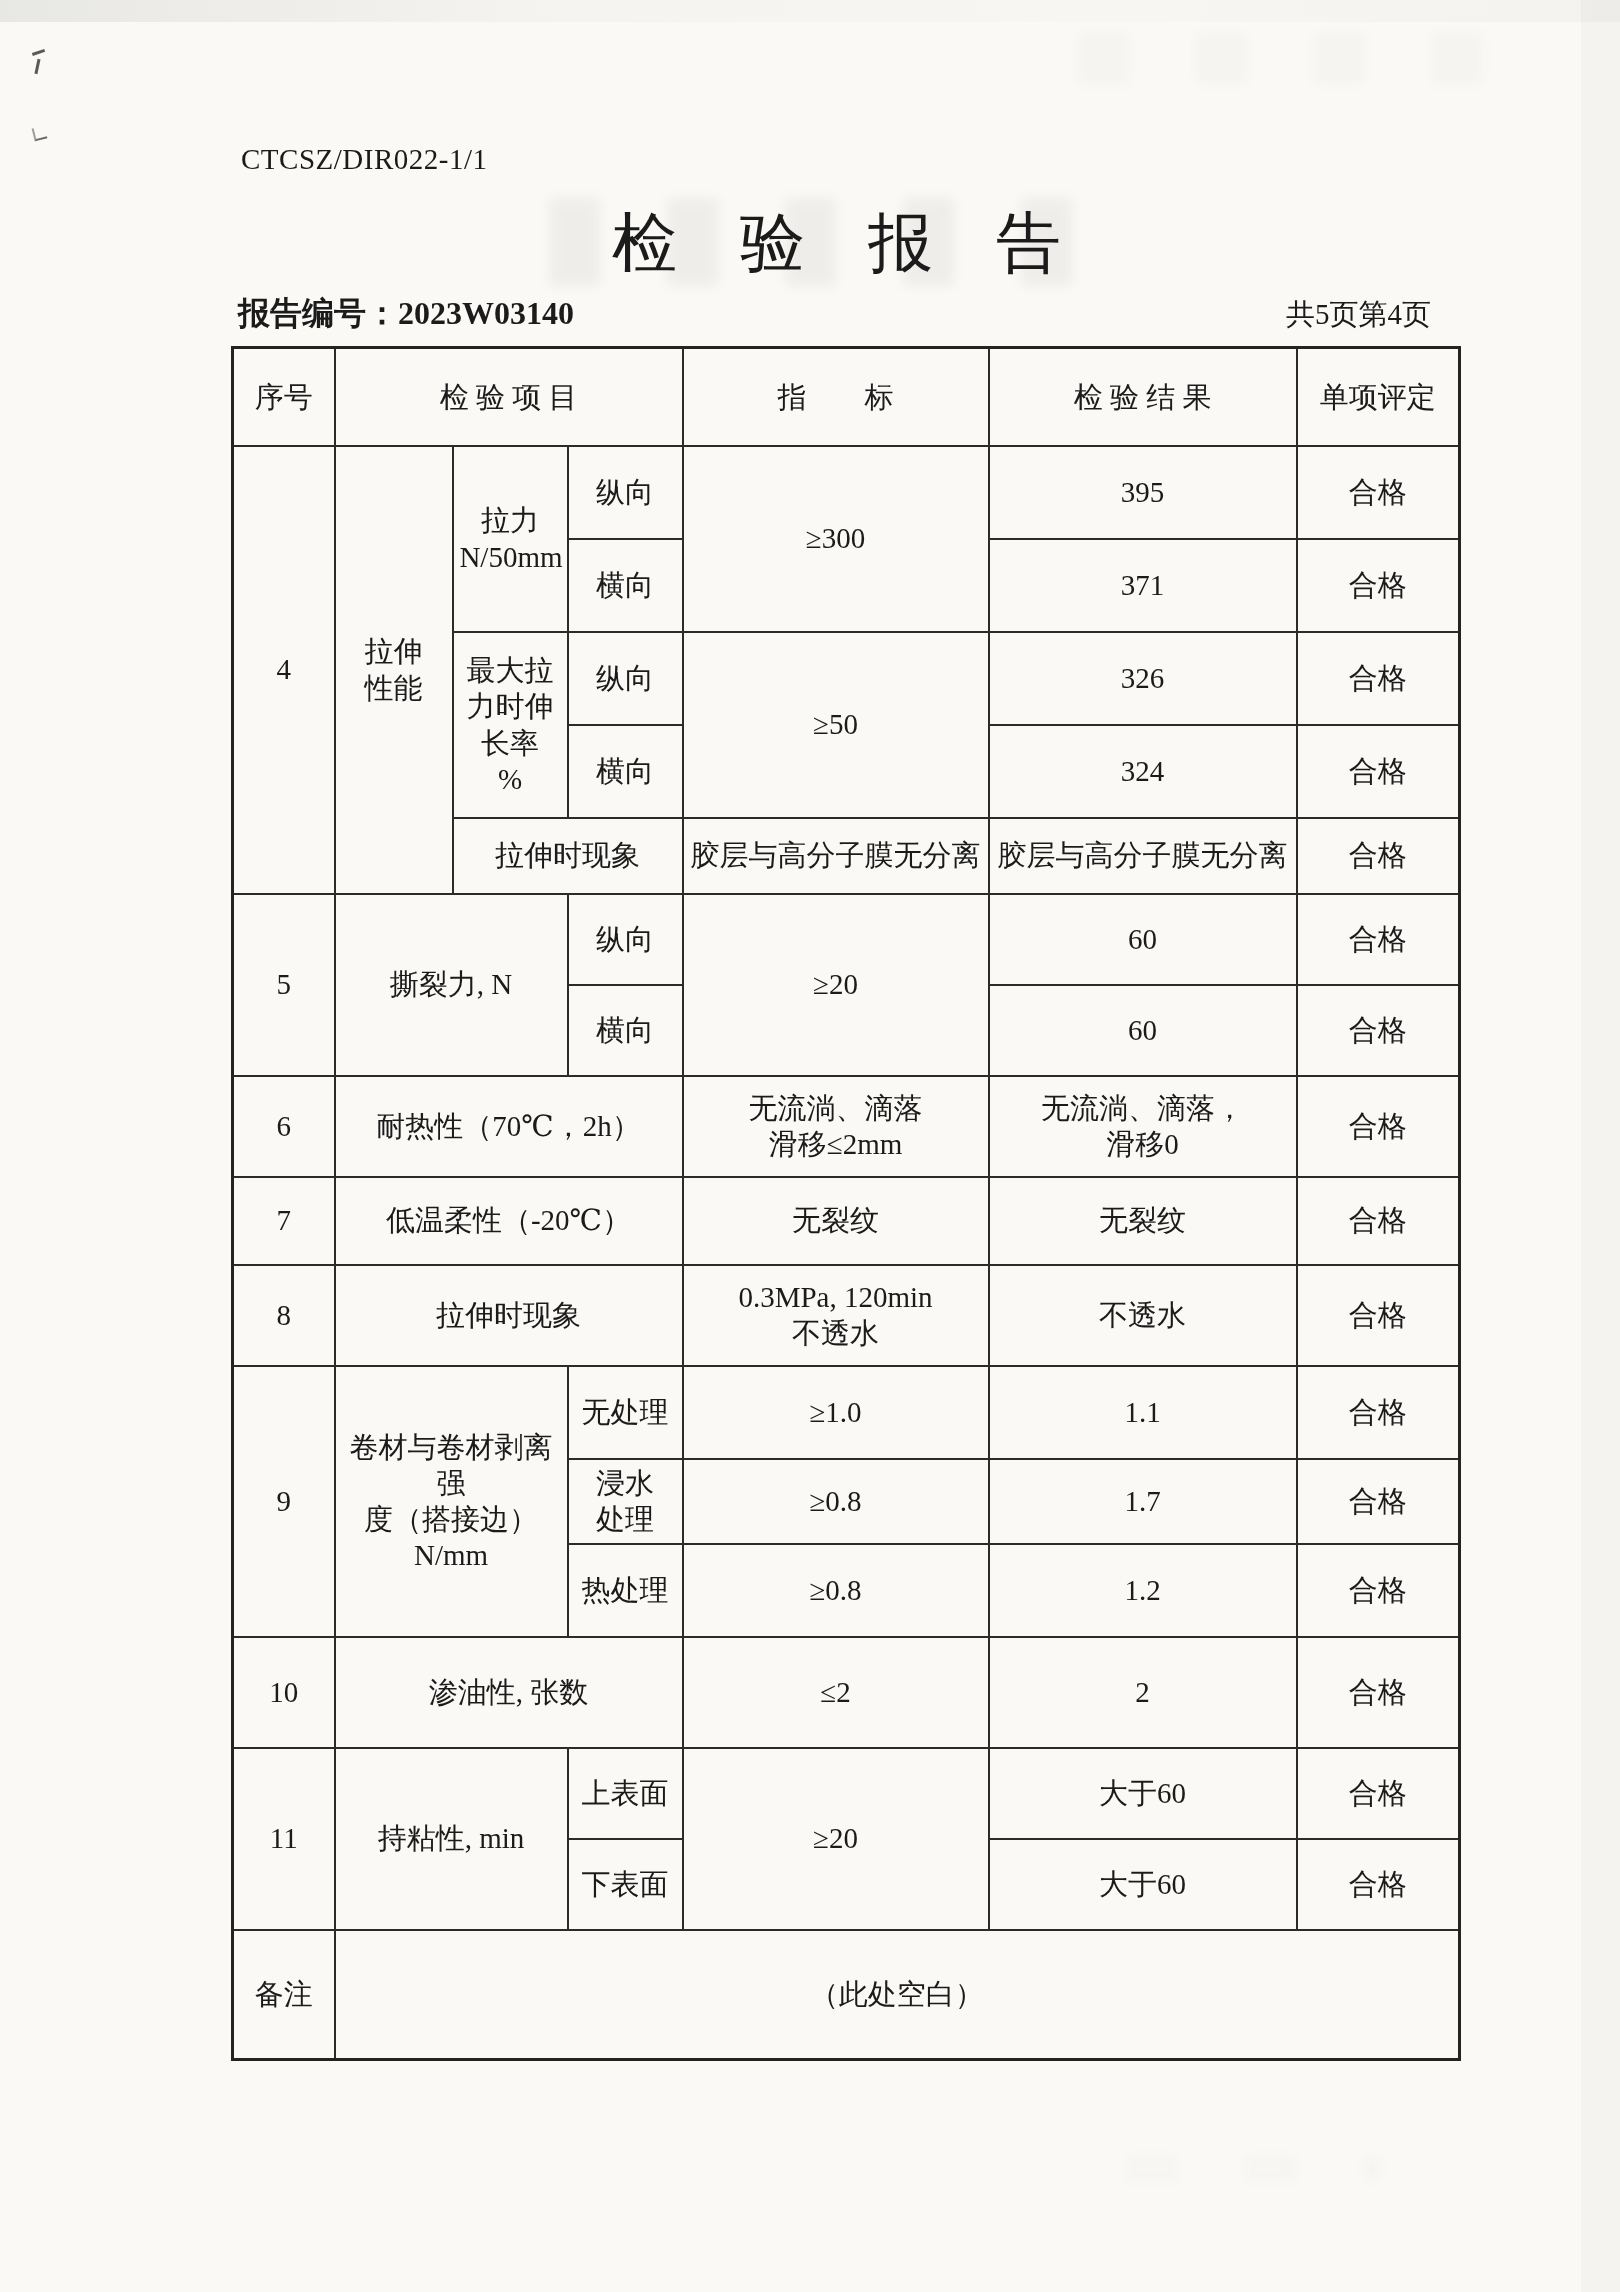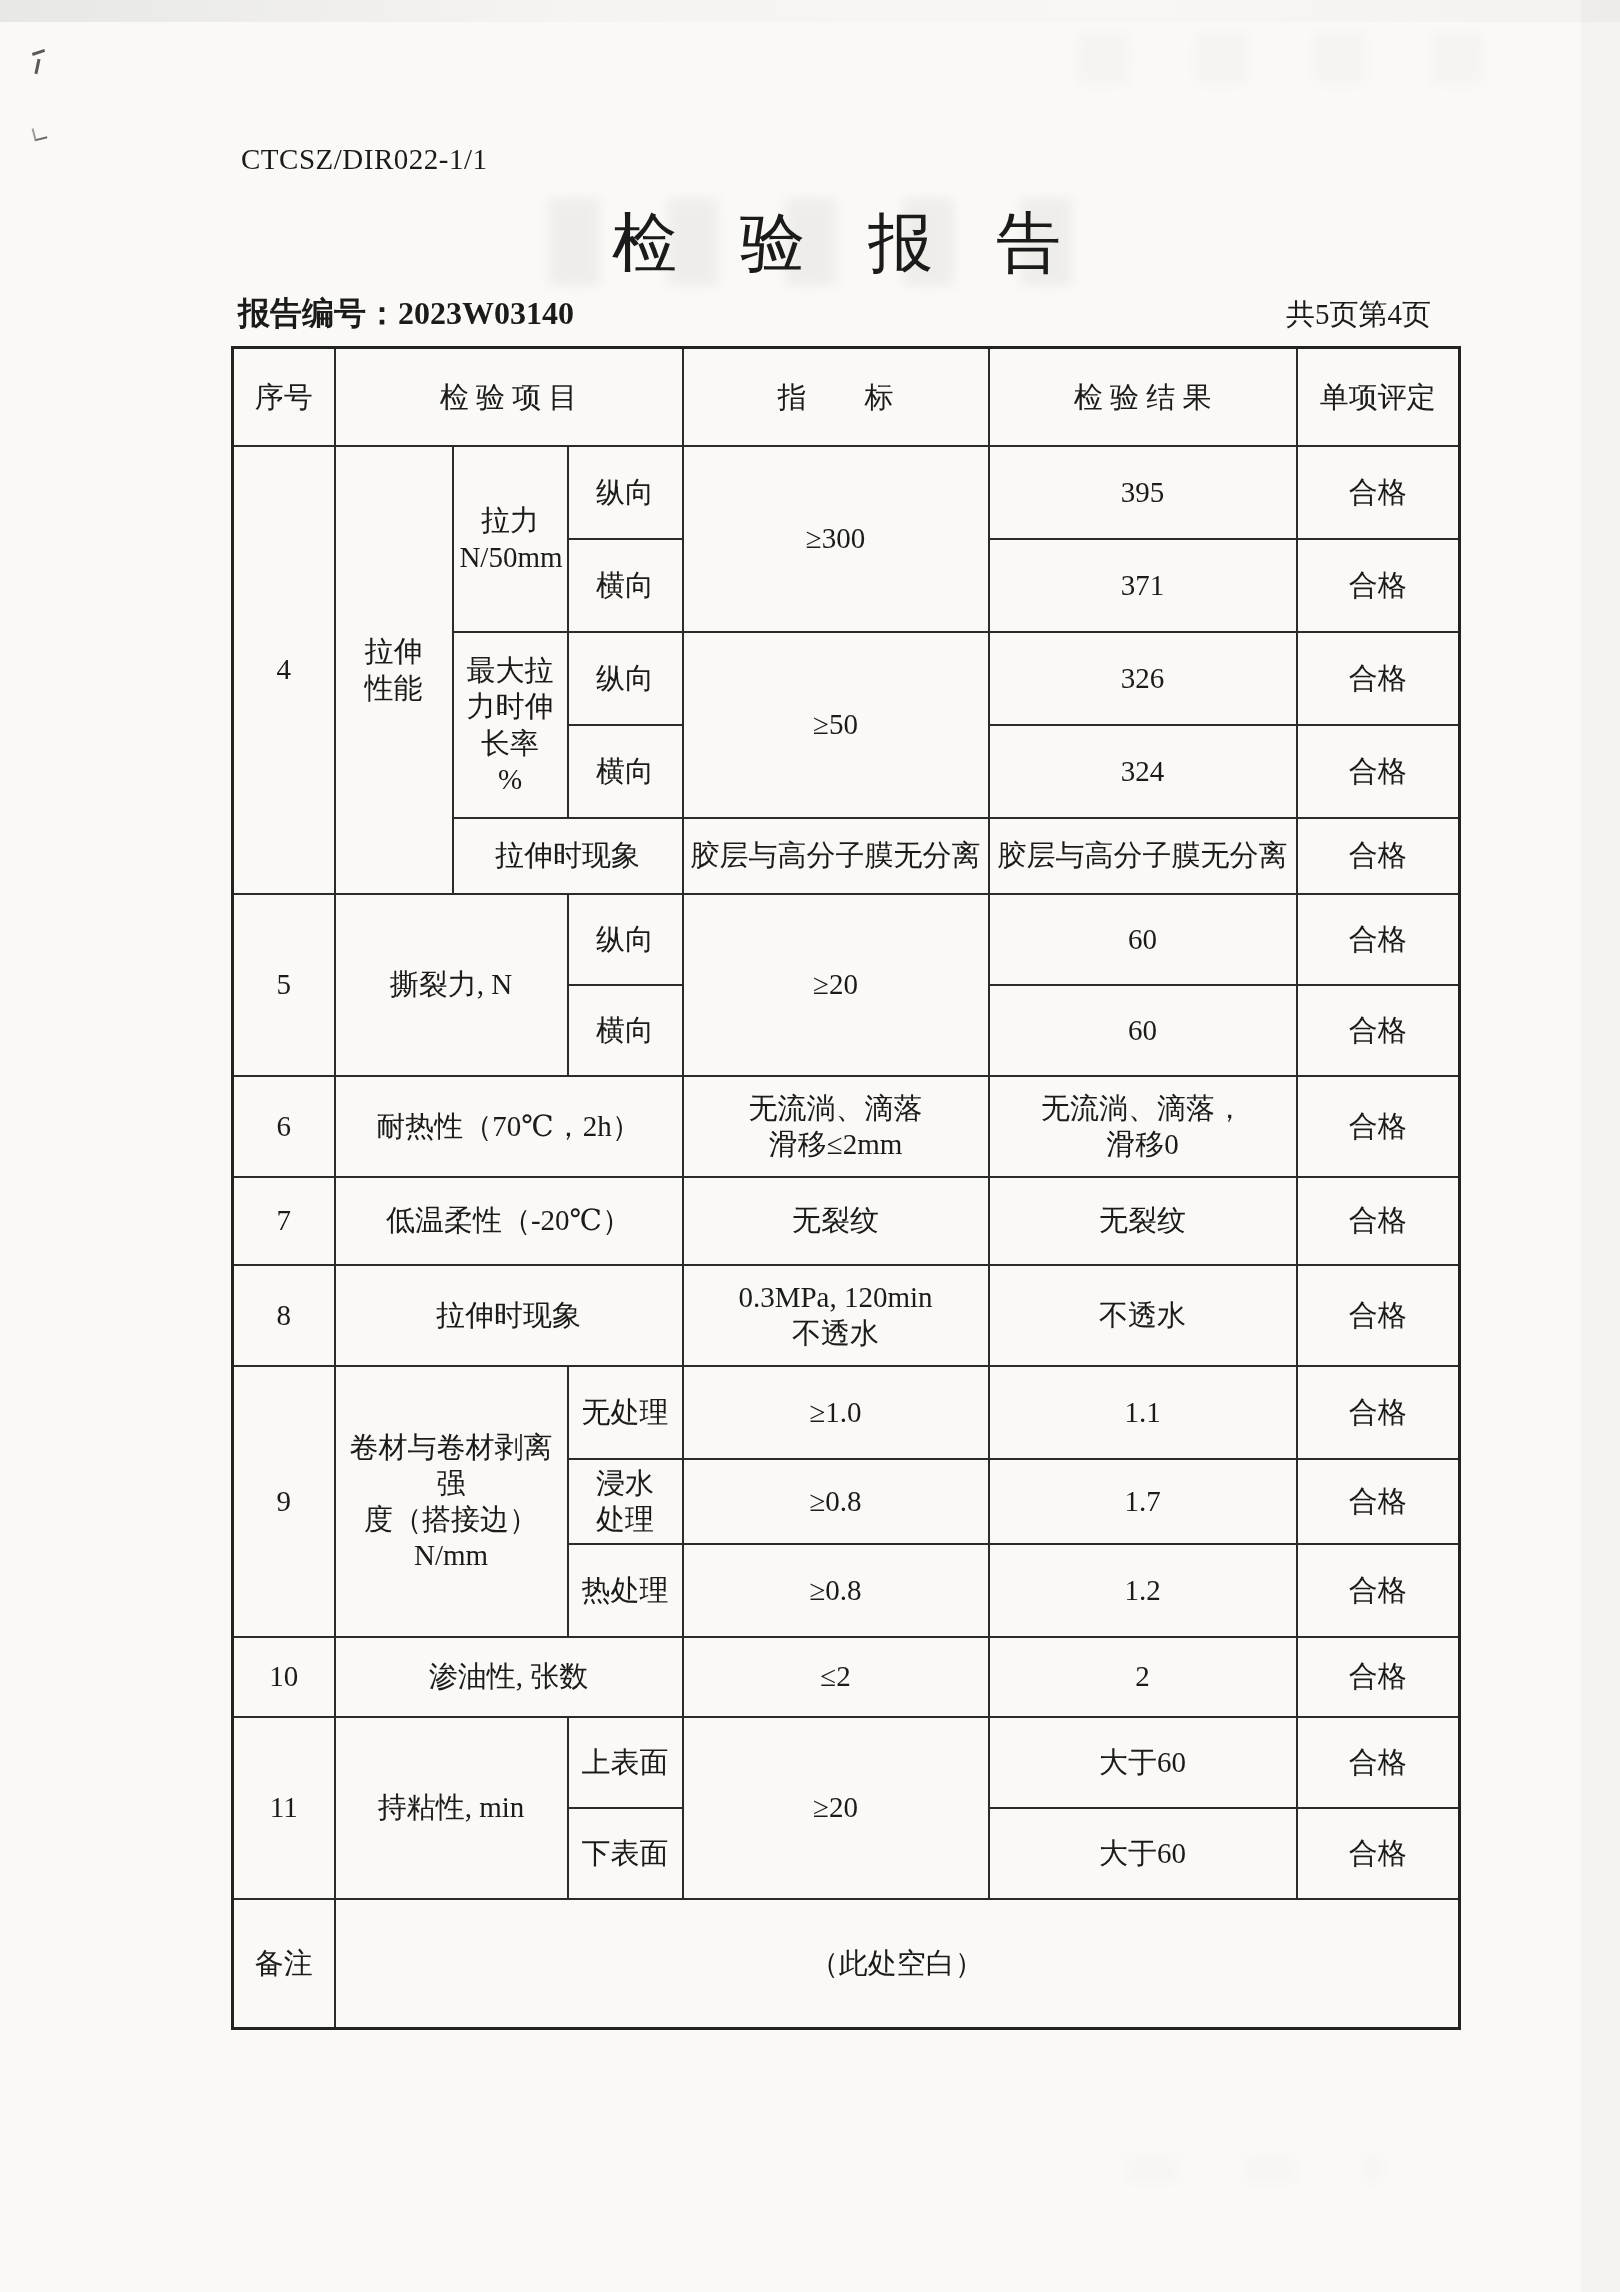--- a/index.html
+++ b/index.html
@@ -190,21 +190,21 @@
       <td>1.7</td>
       <td>合格</td>
     </tr>
     <tr class="t3" style="height:93px">
       <td>热处理</td>
       <td>≥0.8</td>
       <td>1.2</td>
       <td>合格</td>
     </tr>
 
-    <tr class="t3" style="height:80px">
+    <tr class="t3" style="height:111px">
       <td>10</td>
       <td colspan="3">渗油性, 张数</td>
       <td>≤2</td>
       <td>2</td>
       <td>合格</td>
     </tr>
 
     <tr class="t3" style="height:91px">
       <td rowspan="2">11</td>
       <td colspan="2" rowspan="2">持粘性, min</td>

